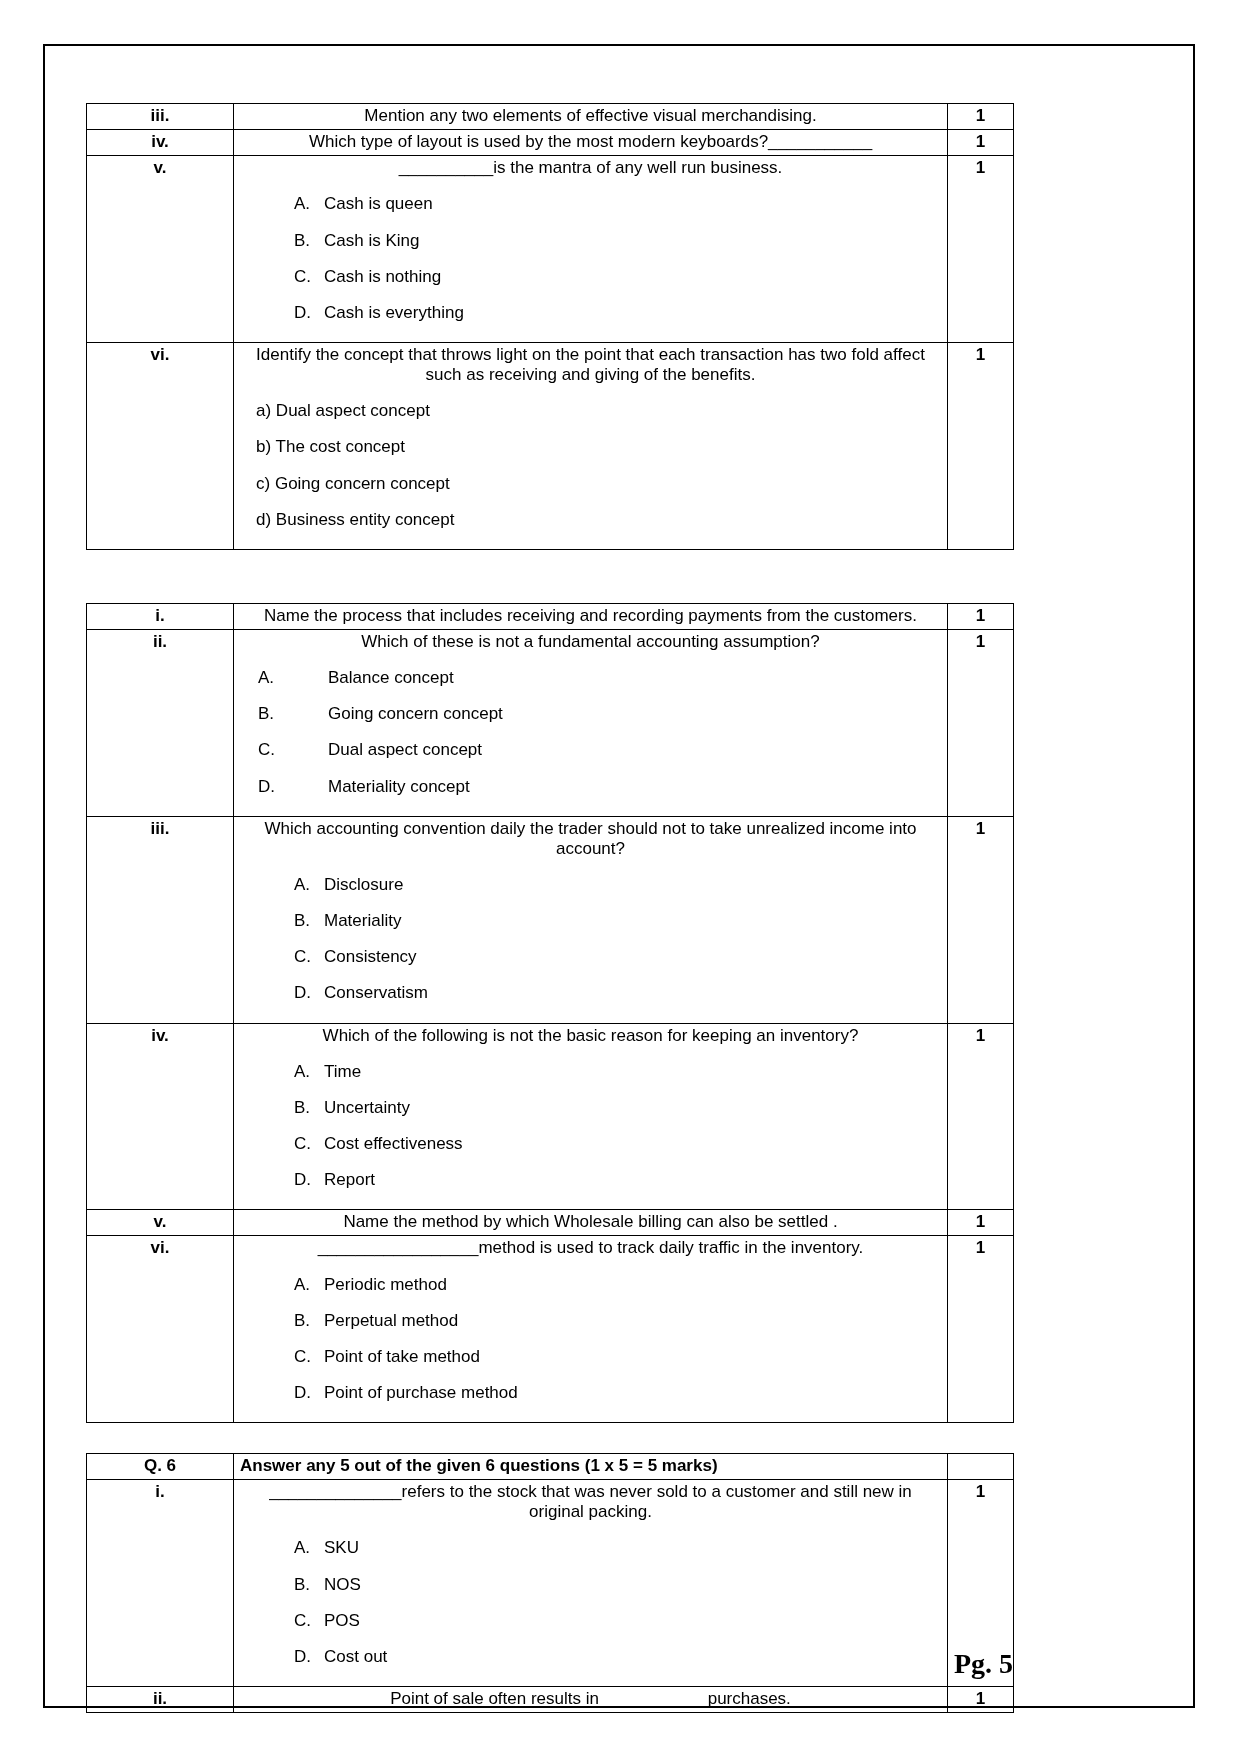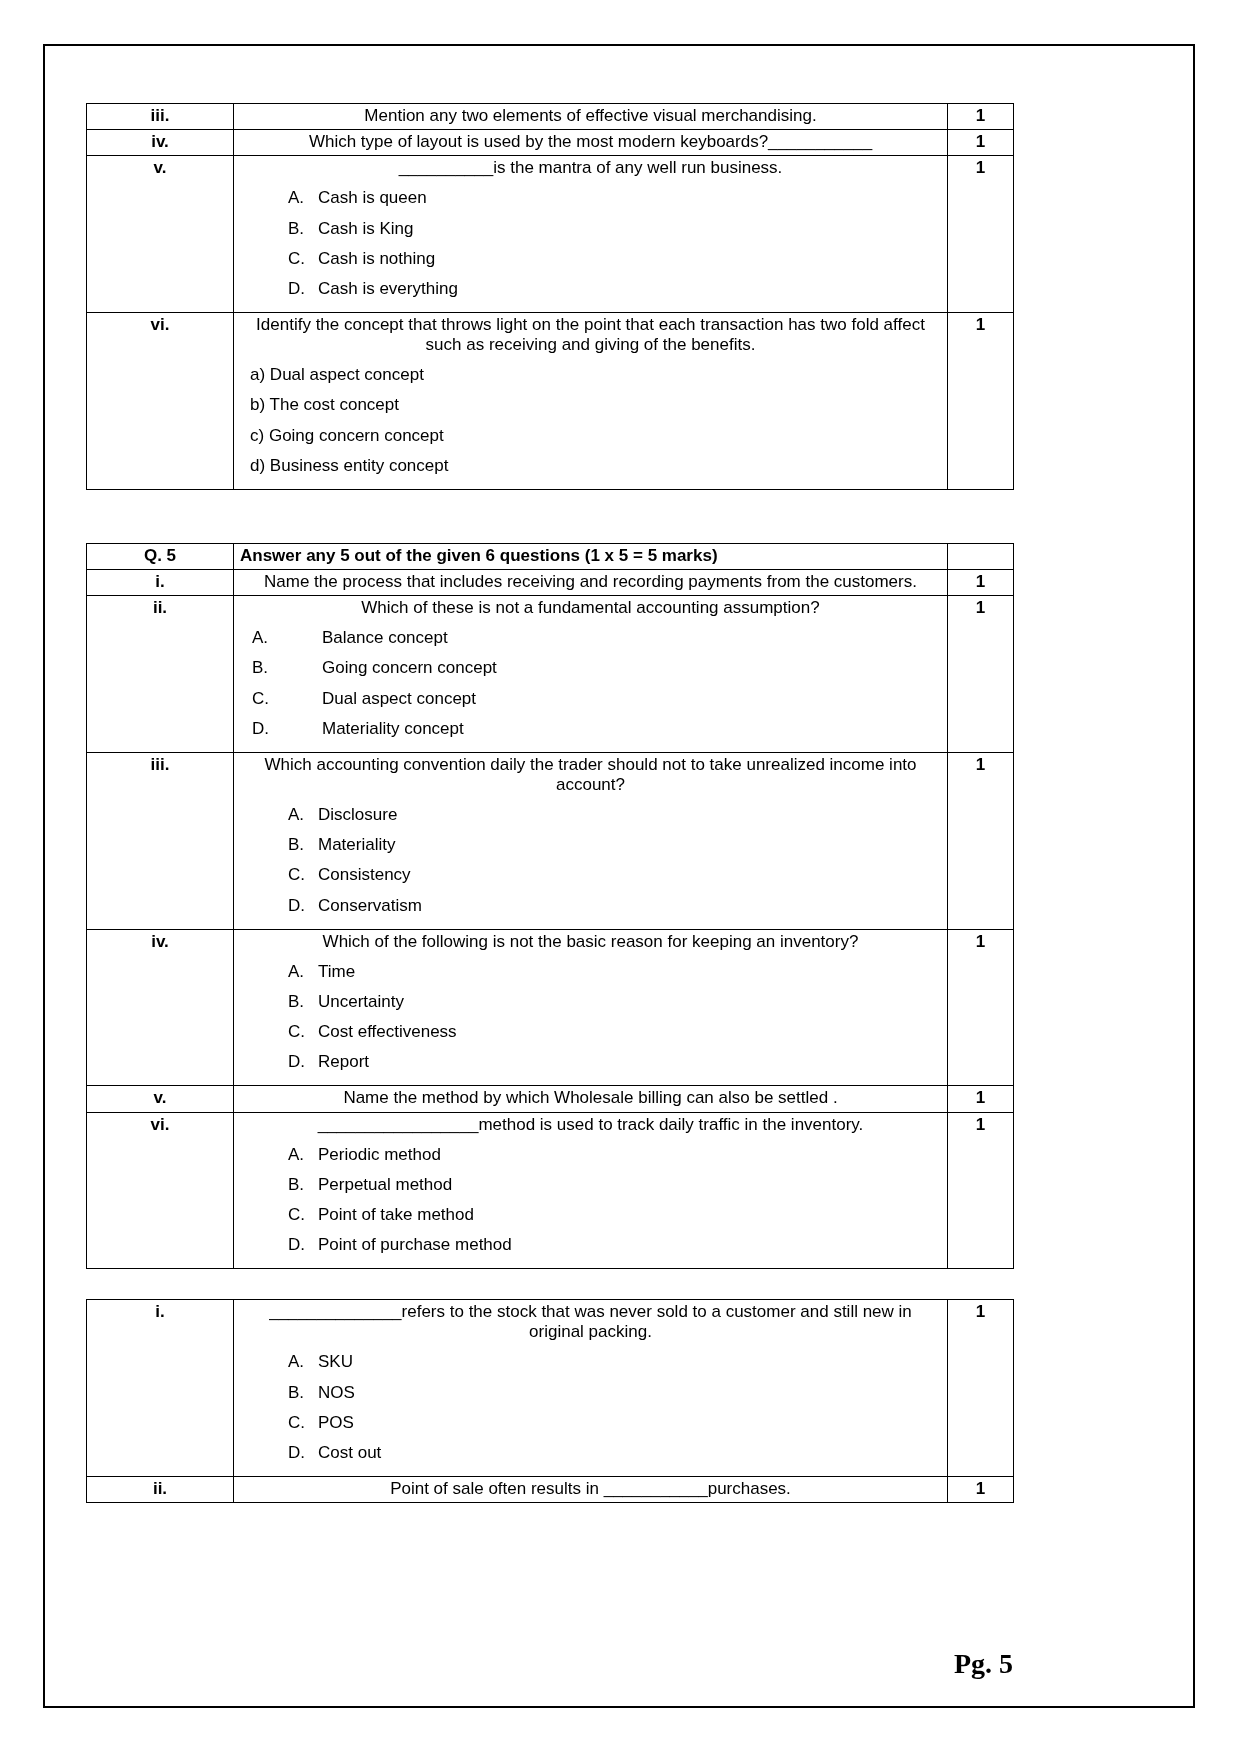--- a/index.html
+++ b/index.html
@@ -70,21 +70,21 @@
   }
   .spacer-small {
     height: 30px;
   }
   .opts {
     margin: 0;
     padding: 0;
     list-style: none;
   }
   .opts li {
-    margin: 10px;
+    margin: 16px;
     padding: 0;
   }
   .opts.indent li { padding-left: 38px; }
   .opts.indent-wide li { padding-left: 2px; }
   .opts.indent-wide li .lbl {
     display: inline-block;
     width: 70px;
   }
   .opts.indent li .lbl {
     display: inline-block;
@@ -165,25 +165,20 @@
 
   <div class="spacer"></div>
 
   <table class="qtable">
     <colgroup>
         <col class="c-num">
         <col class="c-body">
         <col class="c-mark">
       </colgroup>
     <tbody>
-      <tr>
-        <td class="num">Q. 5</td>
-        <td class="body header-body">Answer any 5 out of the given 6 questions (1 x 5 = 5 marks)</td>
-        <td class="mark"></td>
-      </tr>
 
       <tr>
         <td class="num">i.</td>
         <td class="body">
           <div class="qline">Name the process that includes receiving and recording payments from the customers.</div>
         </td>
         <td class="mark">1</td>
       </tr>
 
       <tr>
@@ -254,20 +249,25 @@
 
   <div class="spacer-small"></div>
 
   <table class="qtable">
     <colgroup>
         <col class="c-num">
         <col class="c-body">
         <col class="c-mark">
       </colgroup>
     <tbody>
+      <tr>
+        <td class="num">Q. 6</td>
+        <td class="body header-body">Answer any 5 out of the given 6 questions (1 x 5 = 5 marks)</td>
+        <td class="mark"></td>
+      </tr>
 
       <tr>
         <td class="num">i.</td>
         <td class="body">
           <div class="qline">______________refers to the stock that was never sold to a customer and still new in original packing.</div>
           <ul class="opts indent">
             <li><span class="lbl">A.</span><span>SKU</span></li>
             <li><span class="lbl">B.</span><span>NOS</span></li>
             <li><span class="lbl">C.</span><span>POS</span></li>
             <li><span class="lbl">D.</span><span>Cost out</span></li>

